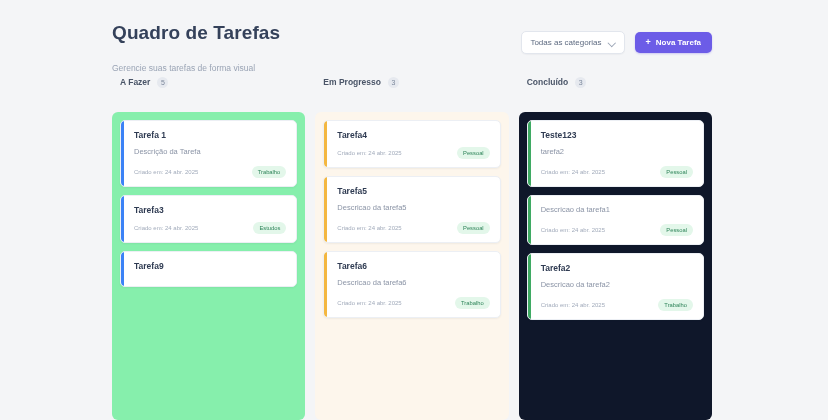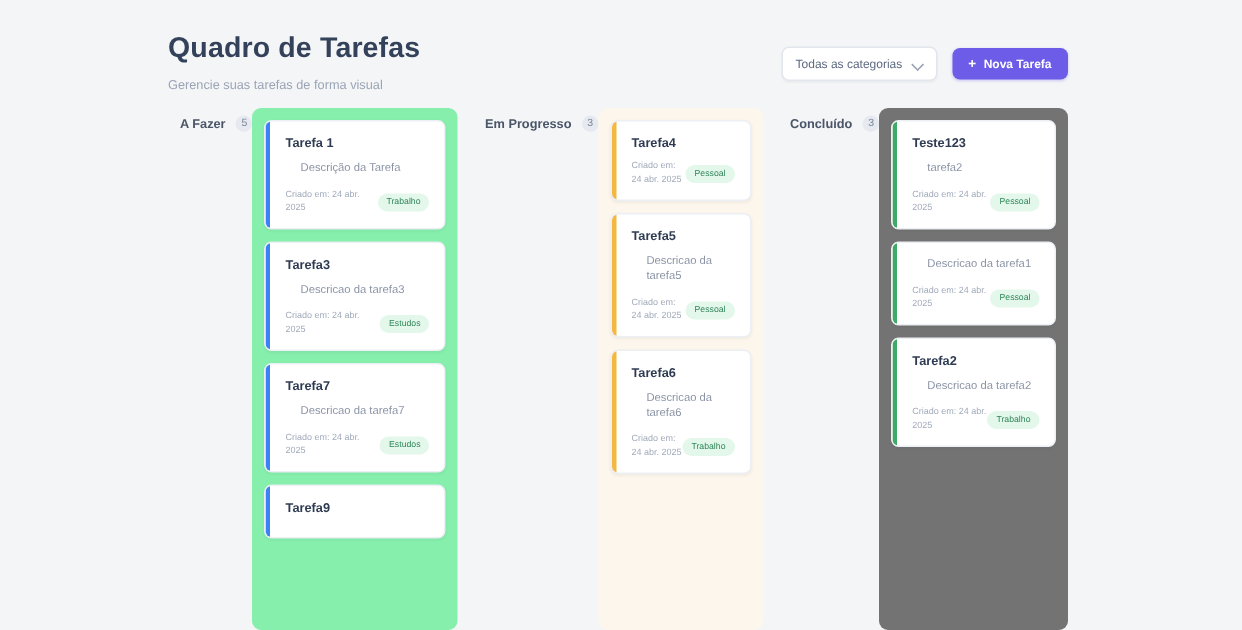--- a/index.html
+++ b/index.html
@@ -37,21 +37,21 @@
     font-size: 19px;
     font-weight: bold;
     color: #34415a;
     letter-spacing: .1px;
     line-height: 22px;
     margin: 0;
   }
   .page-subtitle {
     font-size: 8.5px;
     color: #9aa4b5;
-    margin-top: 7px;
+    margin-top: 19px;
     line-height: 11px;
   }
   .header-actions {
     display: flex;
     align-items: center;
     gap: 10px;
     padding-top: 9px;
   }
   .filter-select {
     display: flex;
@@ -111,21 +111,22 @@
     left: 112px;
     top: 72px;
     width: 600px;
     height: 348px;
     display: flex;
     gap: 10px;
   }
   .column {
     width: 196px;
     display: flex;
-    flex-direction: row;
+    flex-direction: column;
+    gap: 16px;
   }
   .col-head {
     display: flex;
     align-items: center;
     gap: 7px;
     height: 20px;
     padding-left: 8px;
     margin-bottom: 4px;
   }
   .col-title {
@@ -150,21 +151,21 @@
     border-radius: 6px;
     padding: 8px;
     box-sizing: border-box;
     display: flex;
     flex-direction: column;
     gap: 8px;
     overflow: hidden;
   }
   .col-body.todo      { background: #86efac; }
   .col-body.progress  { background: #fdf6ec; }
-  .col-body.done      { background: #737373; }
+  .col-body.done      { background: #0f172a; }
 
   
   .card {
     background: #ffffff;
     border-radius: 5px;
     border: 1px solid #eceff4;
     box-shadow: 0 1px 2px rgba(35,45,75,.06);
     padding: 9px 10px 8px 10px;
     box-sizing: border-box;
     position: relative;
@@ -186,21 +187,21 @@
   .card-title {
     font-size: 8.5px;
     font-weight: bold;
     color: #2f3b52;
     margin: 0 0 6px 3px;
     line-height: 11px;
   }
   .card-desc {
     font-size: 7.5px;
     color: #8b94a6;
-    margin: 0 0 9px 13px;
+    margin: 0 0 9px 3px;
     line-height: 10px;
   }
   .card-foot {
     display: flex;
     align-items: center;
     justify-content: space-between;
     margin-left: 3px;
   }
   .card-date {
     font-size: 6px;
@@ -249,29 +250,20 @@
           <div class="card accent-blue">
             <div class="card-title">Tarefa 1</div>
             <div class="card-desc">Descrição da Tarefa</div>
             <div class="card-foot">
               <span class="card-date">Criado em: 24 abr. 2025</span>
               <span class="tag">Trabalho</span>
             </div>
           </div>
           <div class="card accent-blue">
             <div class="card-title">Tarefa3</div>
-            <div class="card-desc">Descricao da tarefa3</div>
-            <div class="card-foot">
-              <span class="card-date">Criado em: 24 abr. 2025</span>
-              <span class="tag">Estudos</span>
-            </div>
-          </div>
-          <div class="card accent-blue">
-            <div class="card-title">Tarefa7</div>
-            <div class="card-desc">Descricao da tarefa7</div>
             <div class="card-foot">
               <span class="card-date">Criado em: 24 abr. 2025</span>
               <span class="tag">Estudos</span>
             </div>
           </div>
           <div class="card accent-blue">
             <div class="card-title">Tarefa9</div>
           </div>
         </div>
       </div>

